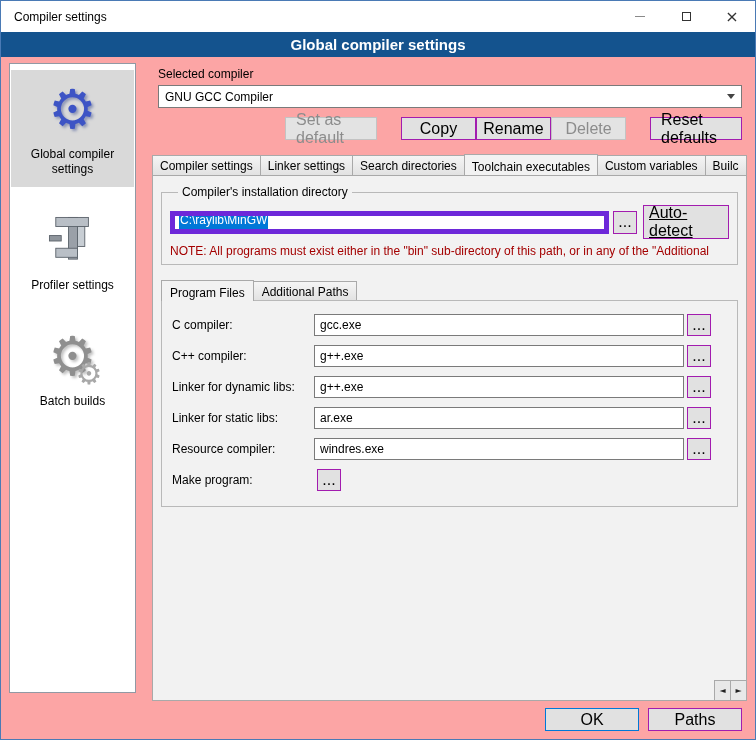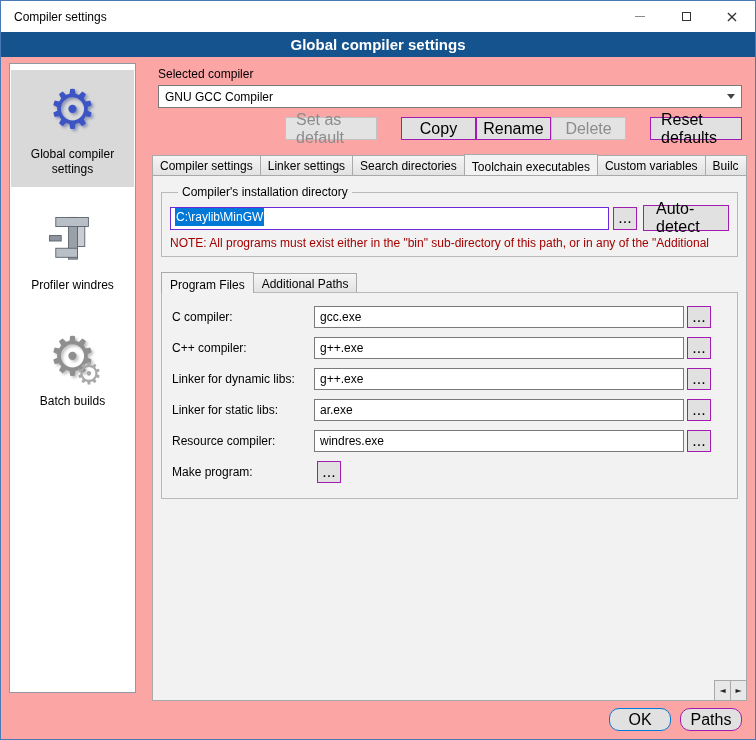--- a/index.html
+++ b/index.html
@@ -73,25 +73,25 @@
                 display:flex; align-items:center; justify-content:center;
                 font-size:8px; color:#222; font-family:"DejaVu Sans",sans-serif; }
   .scroll-btn + .scroll-btn { margin-left:-1px; }
   .tab-panel { border:1px solid #a9a9a9; background:#f2f2f2; height:526px; position:relative; z-index:2; }
 
   
   .groupbox { margin:16px 8px 0 8px; border:1px solid #b9b9b9; position:relative;
               padding:12px 8px 6px 8px; }
   .groupbox-title { position:absolute; top:-8px; left:16px; background:#f2f2f2; padding:0 4px; }
   .dir-row { display:flex; align-items:center; }
-  .path-input { flex:1; height:23px; background:#fff; border:1px solid #6d28d9;
-                display:flex; align-items:flex-start; padding-left:4px; overflow:hidden; }
+  .path-input { flex:1; height:23px; background:#fff; border:5px solid #6d28d9;
+                display:flex; align-items:flex-end; padding-left:4px; overflow:hidden; }
   .sel-text { background:#0078d7; color:#fff; padding:2px 1px; white-space:pre; }
   .browse-btn { width:24px; height:23px; margin-left:4px; padding:0; }
-  .autodetect-btn { width:86px; height:21px; margin-left:6px; padding:12px; }
+  .autodetect-btn { width:86px; height:34px; margin-left:6px; padding:5px;text-decoration:underline; }
   .note { margin-top:5px; color:#a40000; white-space:nowrap; overflow:hidden; }
 
   
   .subtabs-area { margin:14px 8px 0 8px; position:relative; }
   .subtabstrip { display:flex; align-items:flex-end; height:21px; }
   .subtab { height:19px; padding:3px 8px 2px 8px; border:1px solid #a9a9a9; border-bottom:none;
             background:linear-gradient(#f5f5f5,#e2e2e2); margin-right:-1px; white-space:nowrap;
             position:relative; z-index:1; cursor:default; }
   .subtab.active { height:21px; padding-top:5px; background:#f2f2f2; z-index:3; margin-bottom:-1px; }
   .sub-panel { border:1px solid #b9b9b9; background:#f2f2f2; padding:13px 26px 6px 10px;
@@ -101,21 +101,21 @@
   .flabel { width:142px; flex:0 0 142px; }
   .finput { flex:1; height:22px; background:#fff; border:1px solid #7a7a7a;
             display:flex; align-items:center; padding-left:5px; }
   .fbrowse { width:24px; height:22px; margin-left:3px; padding:0; }
   .fcombo { flex:1; height:22px; border:1px solid #7a7a7a;
             background:linear-gradient(#f3f3f3,#e4e4e4);
             display:flex; align-items:center; padding-left:5px; position:relative; }
 
   
   .footer { position:absolute; right:13px; bottom:8px; display:flex; }
-  .footer .btn { width:62px;border-radius:10px; }
+  .footer .btn { width:94px; }
   .footer .btn + .btn { margin-left:9px; }
   .btn-default { border-color:#0078d7; }
 
   
   .prof-svg { width:58px; height:58px; }
 </style>
 </head>
 <body>
 
 <div class="window">
@@ -151,21 +151,21 @@
       <div class="side-item">
         <div class="side-icon">
           <svg class="prof-svg" viewBox="0 0 64 64">
             <rect x="27" y="6" width="10" height="46" fill="#9aa0a8" stroke="#5c636b"></rect>
             <rect x="13" y="6" width="36" height="10" fill="#b9bfc6" stroke="#5c636b"></rect>
             <rect x="13" y="40" width="24" height="10" fill="#b9bfc6" stroke="#5c636b"></rect>
             <rect x="6" y="26" width="13" height="6" fill="#8f959c" stroke="#5c636b"></rect>
             <rect x="37" y="16" width="8" height="22" fill="#c8ced4" stroke="#5c636b"></rect>
           </svg>
         </div>
-        <div class="side-label">Profiler windres</div>
+        <div class="side-label">Profiler settings</div>
       </div>
       <div class="side-item">
         <div class="side-icon">
           <span class="gear-glyph gear-gray">⚙</span>
           <span class="gear-glyph gear-small">⚙</span>
         </div>
         <div class="side-label">Batch builds</div>
       </div>
     </div>
 

